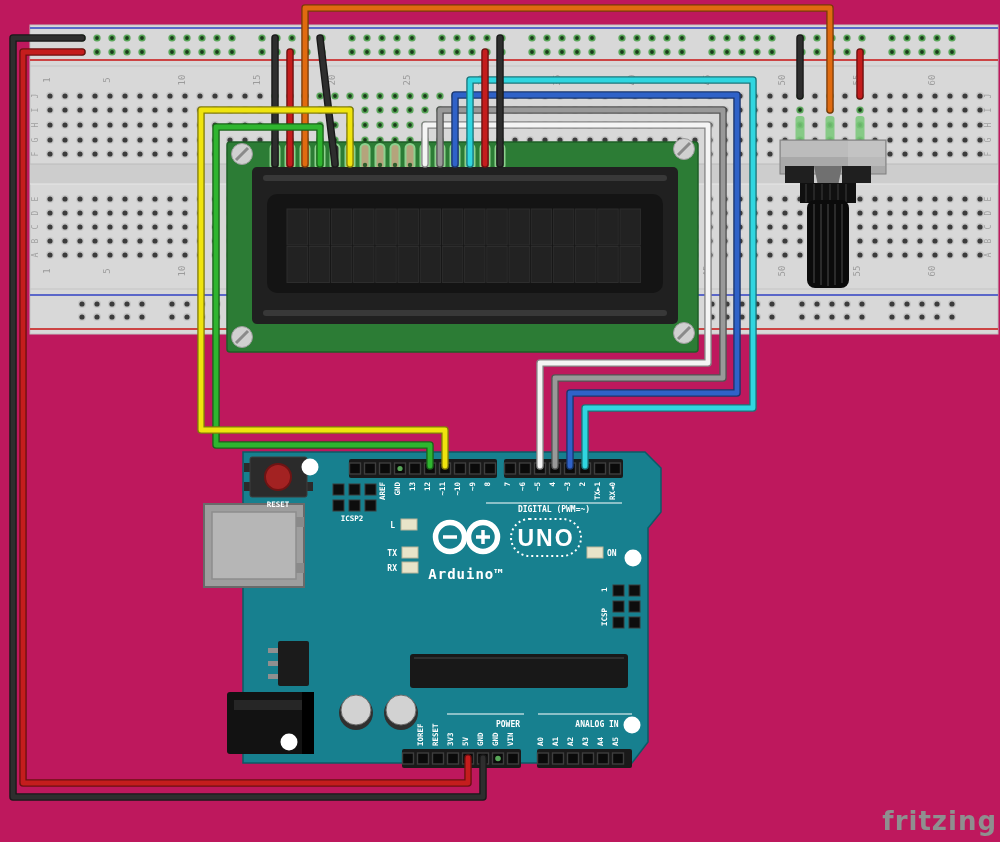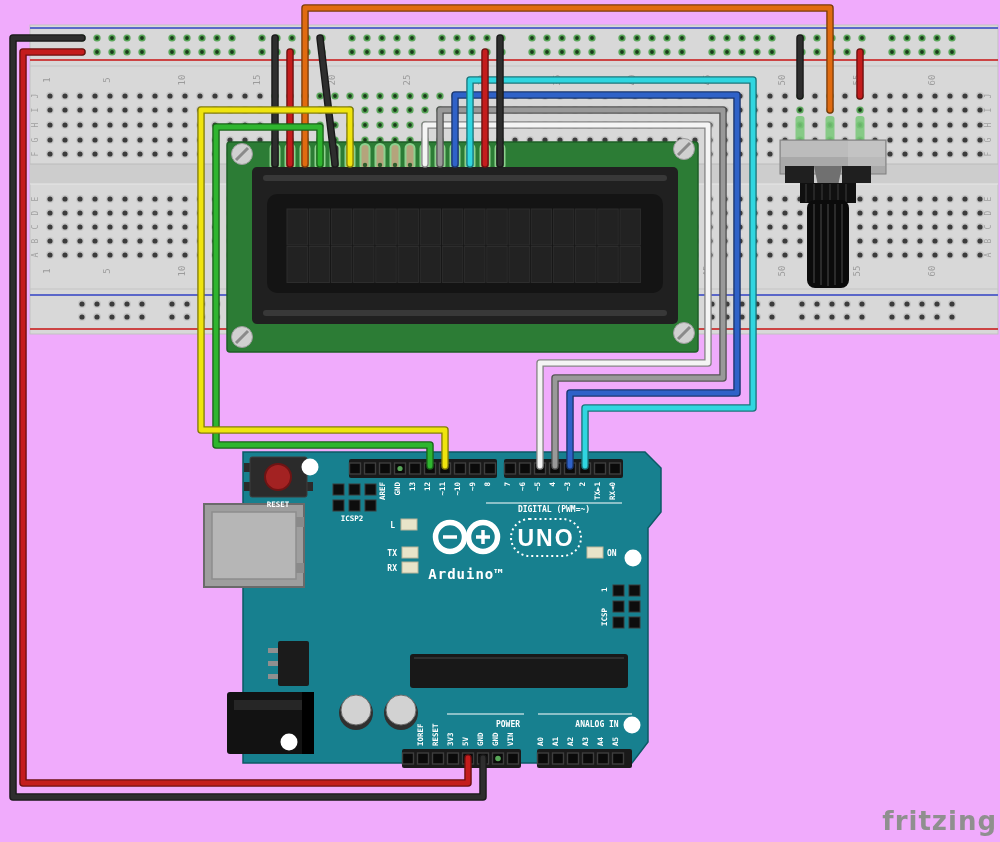--- a/index.html
+++ b/index.html
@@ -1,16 +1,16 @@
 <!DOCTYPE html>
 <html><head>
 <meta charset="utf-8">
 <style>
   html,body{margin:0;padding:0;background:#fff;}
-  .stage{width:1000px;height:842px;position:relative;background:#f0abfc;overflow:hidden;}
+  .stage{width:1000px;height:842px;position:relative;background:#be185d;overflow:hidden;}
   svg{display:block;}
   text{user-select:none;}
   .pinlbl{fill:#ffffff;font:bold 7.5px "DejaVu Sans Mono", monospace;}
   .cap{fill:#ffffff;font:bold 8px "DejaVu Sans Mono", monospace;}
   .bbnum{fill:#9b9b9b;font:9px "DejaVu Sans Mono", monospace;}
   .bblet{fill:#a0a0a0;font:8px "DejaVu Sans Mono", monospace;}
   .brand{fill:#ffffff;font:bold 14px "DejaVu Sans Mono", monospace;letter-spacing:1px;}
   .uno{fill:#ffffff;font:bold 23px "Liberation Sans", sans-serif;letter-spacing:2px;}
   .watermark{fill:#8f8f8f;font:bold 26px "DejaVu Sans", sans-serif;letter-spacing:1px;}
 </style>

